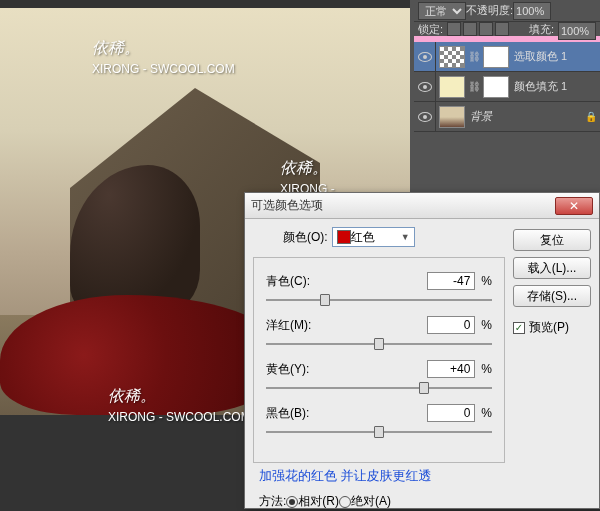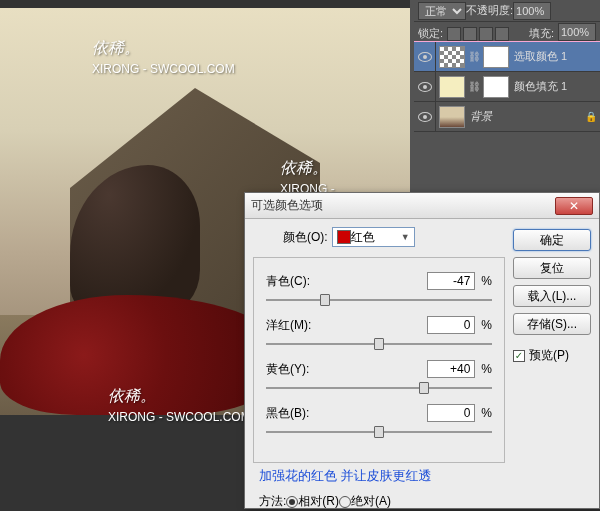--- a/index.html
+++ b/index.html
@@ -13,21 +13,21 @@
 .watermark { position: absolute; color: #fff; font-size: 16px; font-style: italic; text-shadow: 1px 1px 2px rgba(0,0,0,0.5); }
 .watermark-sub { font-size: 12px; font-style: normal; }
 
 .tool-side { position: absolute; left: 410px; top: 0; width: 30px; height: 200px; background: #535353; border-right: 1px solid #2a2a2a; display: flex; flex-direction: column; align-items: center; padding-top: 44px; gap: 8px; }
 .tool-btn { width: 22px; height: 22px; background: #5a5a5a; border: 1px solid #3a3a3a; display: flex; align-items: center; justify-content: center; color: #ccc; font-size: 14px; }
 
 .layers-panel { position: absolute; left: 414px; top: 0; width: 186px; height: 200px; background: #535353; color: #ddd; }
 .layers-header { height: 22px; display: flex; align-items: center; padding: 0 4px; gap: 0; border-bottom: 1px solid #3a3a3a; }
 .blend-select { background: #6a6a6a; border: 1px solid #3a3a3a; color: #ddd; font-size: 11px; height: 18px; padding: 0 2px; }
 .opacity-lbl { font-size: 11px; }
-.layers-lock { height: 20px; display: flex; align-items: flex-end; padding: 0 4px; gap: 4px; border-bottom: 1px solid #f9a8d4; font-size: 11px; }
+.layers-lock { height: 20px; display: flex; align-items: flex-start; padding: 0 4px; gap: 4px; border-bottom: 6px solid #f9a8d4; font-size: 11px; }
 .lock-icons { display: flex; gap: 2px; }
 .lock-ic { width: 14px; height: 14px; background: #6a6a6a; border: 1px solid #3a3a3a; }
 .layer-row { height: 30px; display: flex; align-items: center; border-bottom: 1px solid #3a3a3a; }
 .layer-row.active { background: #5578aa; }
 .eye-col { width: 22px; height: 100%; display: flex; align-items: center; justify-content: center; border-right: 1px solid #3a3a3a; }
 .eye-ic { width: 14px; height: 10px; border: 1px solid #ccc; border-radius: 50%; position: relative; }
 .eye-ic::after { content: ''; position: absolute; left: 4px; top: 2px; width: 4px; height: 4px; background: #ccc; border-radius: 50%; }
 .thumb { width: 26px; height: 22px; margin: 0 3px; border: 1px solid #888; background: #fff; }
 .thumb.mask { background: #fff; }
 .thumb.adj { background: linear-gradient(45deg, #888 25%, transparent 25%, transparent 75%, #888 75%), linear-gradient(45deg, #888 25%, #fff 25%, #fff 75%, #888 75%); background-size: 8px 8px; background-position: 0 0, 4px 4px; }
@@ -220,21 +220,20 @@
       <div class="method-row">
         <span>方法:</span>
         <span class="radio checked"></span>
         <span>相对(R)</span>
         <span class="radio"></span>
         <span>绝对(A)</span>
       </div>
     </div>
 
     <div class="right-col">
-      <div class="win-btn primary">确定</div>
       <div class="win-btn">复位</div>
       <div class="win-btn">载入(L)...</div>
       <div class="win-btn">存储(S)...</div>
       <div class="preview-row">
         <span class="cb">✓</span>
         <span>预览(P)</span>
       </div>
     </div>
   </div>
 </div>

